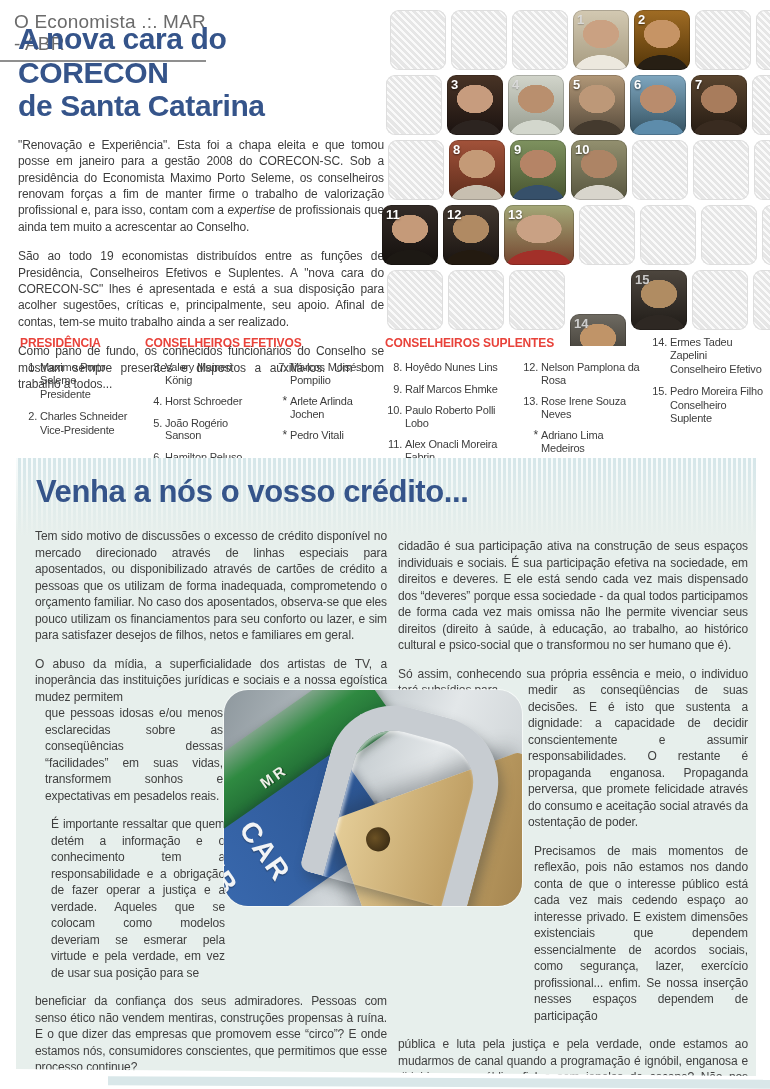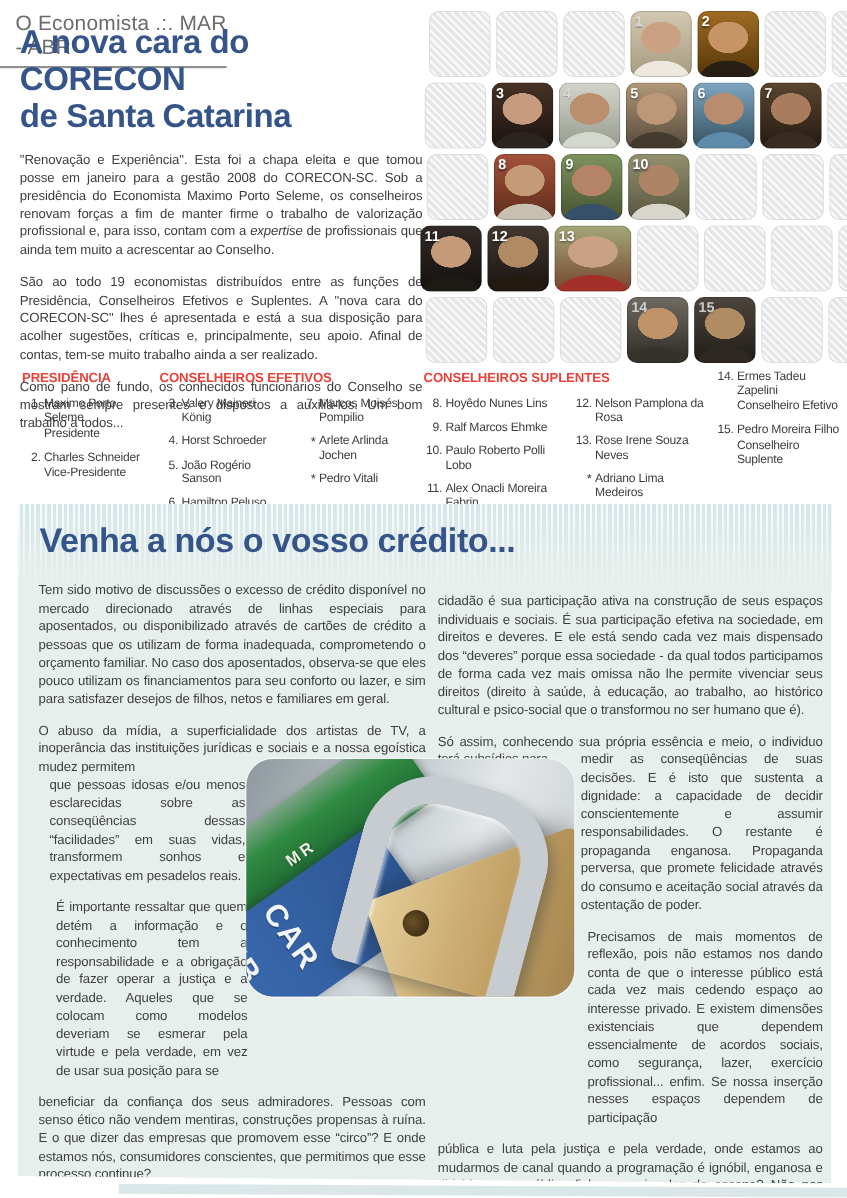--- a/index.html
+++ b/index.html
@@ -170,21 +170,21 @@
         </div>
         <div class="pg-cell pg-empty"></div>
         <div class="pg-cell pg-empty"></div>
         <div class="pg-cell pg-empty"></div>
         <div class="pg-cell pg-empty"></div>
       </div>
       <div class="pg-row pg-row-4">
         <div class="pg-cell pg-empty"></div>
         <div class="pg-cell pg-empty"></div>
         <div class="pg-cell pg-empty"></div>
-        <div class="pg-cell pg-photo" style="background: radial-gradient(38% 28% at 50% 40%, rgb(192, 148, 104) 84%, rgba(0, 0, 0, 0) 86%), radial-gradient(62% 40% at 50% 106%, rgb(53, 50, 44) 76%, rgba(0, 0, 0, 0) 78%), linear-gradient(rgb(111, 107, 98), rgb(45, 42, 36));">
+        <div class="pg-cell pg-photo" style="background: radial-gradient(38% 28% at 50% 40%, rgb(192, 148, 104) 84%, rgba(0, 0, 0, 0) 86%), radial-gradient(62% 40% at 50% 106%, rgb(53, 50, 44) 76%, rgba(0, 0, 0, 0) 78%), linear-gradient(rgb(111, 107, 98), rgb(45, 42, 36)); margin-top: 44px;">
           <span class="pg-num pg-num-light">14</span>
         </div>
         <div class="pg-cell pg-photo" style="background: radial-gradient(38% 28% at 50% 40%, rgb(176, 140, 98) 84%, rgba(0, 0, 0, 0) 86%), radial-gradient(62% 40% at 50% 106%, rgb(46, 40, 35) 76%, rgba(0, 0, 0, 0) 78%), linear-gradient(rgb(77, 70, 62), rgb(31, 27, 23));">
           <span class="pg-num pg-num-light">15</span>
         </div>
         <div class="pg-cell pg-empty"></div>
         <div class="pg-cell pg-empty"></div>
       </div>
     </div>
 

